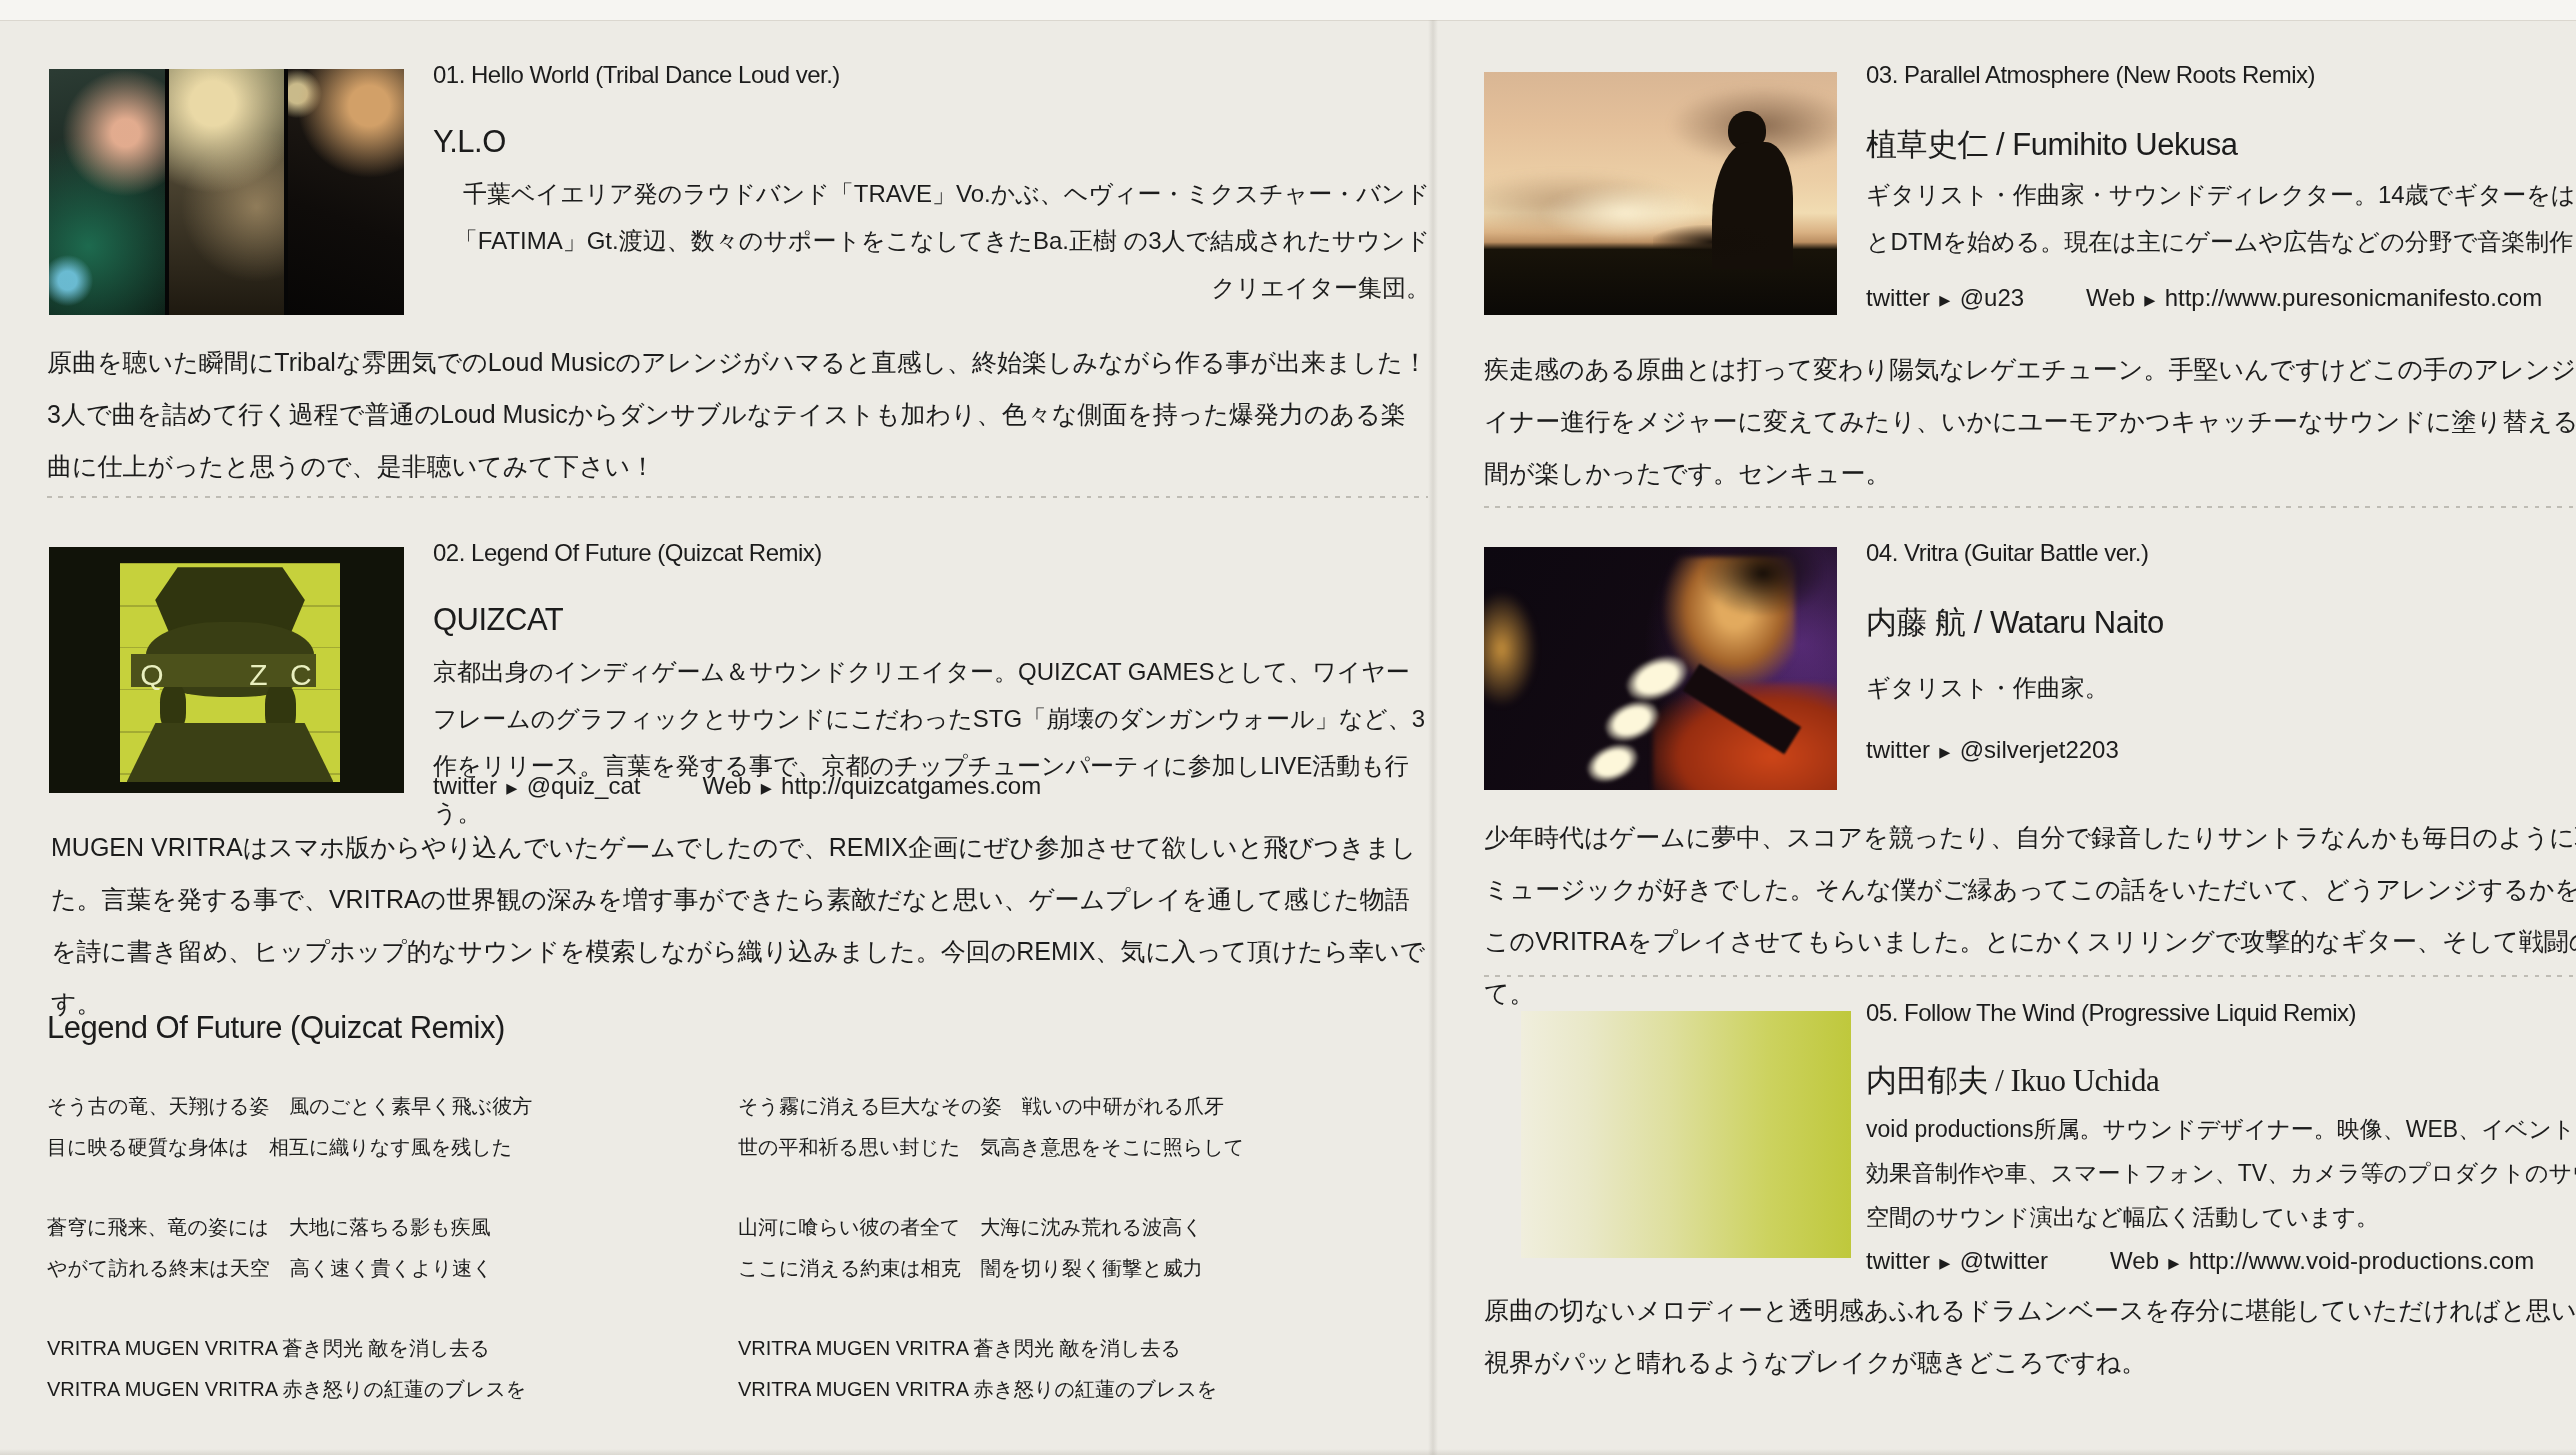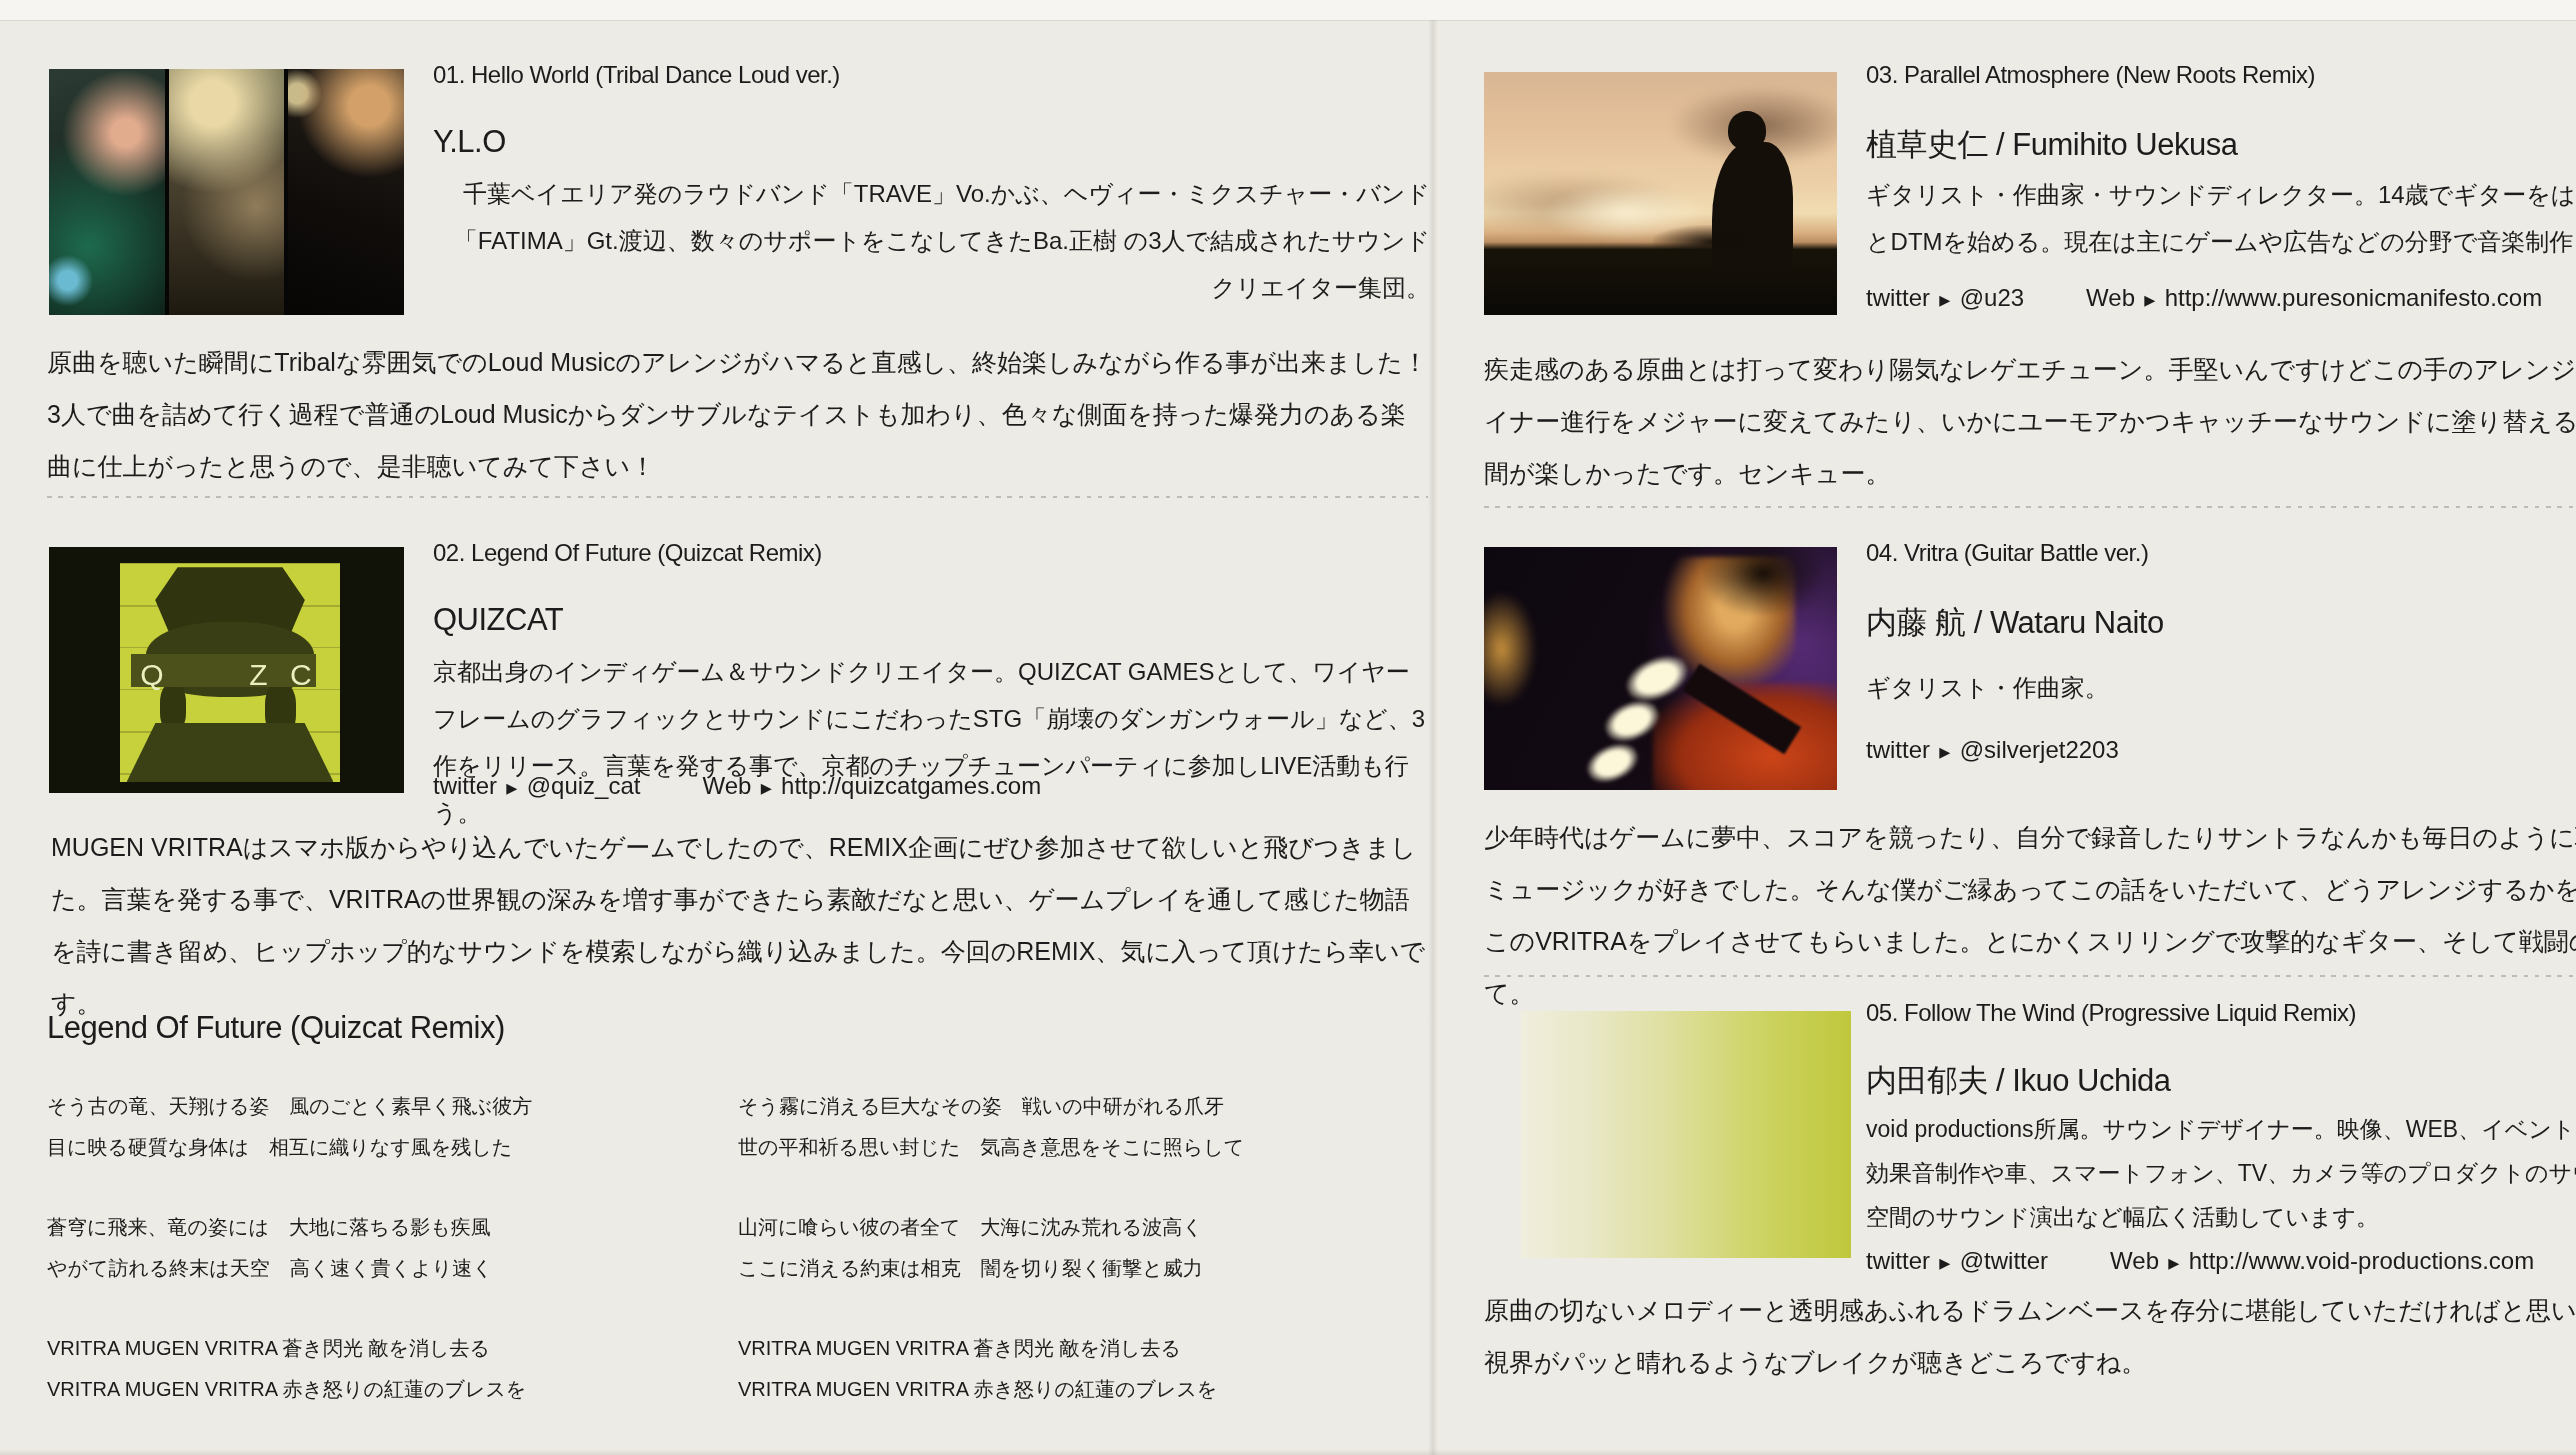--- a/index.html
+++ b/index.html
@@ -213,21 +213,21 @@
       <span>twitter</span>
       <span class="arrow">▶</span>
       <span>@silverjet2203</span>
     </div>
     <p class="comment abs" style="left:1484px;top:811px;width:1360px;margin:0;">少年時代はゲームに夢中、スコアを競ったり、自分で録音したりサントラなんかも毎日のように聴いていたほどゲームミュージックが好きでした。そんな僕がご縁あってこの話をいただいて、どうアレンジするかを考えたときに、実際にこのVRITRAをプレイさせてもらいました。とにかくスリリングで攻撃的なギター、そして戦闘の奥にある哀愁も込めて。</p>
 
     <div class="divider" style="left:1484px;top:975px;width:1340px;"></div>
 
     <div class="photo grad5 abs" style="left:1521px;top:1011px;width:330px;height:247px;"></div>
     <h2 class="title abs" style="left:1866px;top:999px;margin:0;font-weight:400;">05. Follow The Wind (Progressive Liquid Remix)</h2>
-    <h3 class="artist abs" style="left:1866px;top:1060px;margin:0;font-weight:400;">内田郁夫 / Ikuo Uchida</h3>
+    <h3 class="artist abs" style="left:1866px;top:1060px;margin:0;font-weight:400;font-family:Liberation Serif, serif;">内田郁夫 / Ikuo Uchida</h3>
     <p class="bio small abs" style="left:1866px;top:1107px;width:961px;margin:0;">void productions所属。サウンドデザイナー。映像、WEB、イベント、アプリなどの楽曲・効果音制作や車、スマートフォン、TV、カメラ等のプロダクトのサウンドデザイン。公共空間のサウンド演出など幅広く活動しています。</p>
     <div class="social abs" style="left:1866px;top:1247px;">
       <span>twitter</span>
       <span class="arrow">▶</span>
       <span>@twitter</span>
       <span class="weblbl">Web</span>
       <span class="arrow">▶</span>
       <span>http://www.void-productions.com</span>
     </div>
     <p class="comment abs" style="left:1484px;top:1284px;width:1360px;margin:0;">原曲の切ないメロディーと透明感あふれるドラムンベースを存分に堪能していただければと思います。1:50辺りからの視界がパッと晴れるようなブレイクが聴きどころですね。</p>

